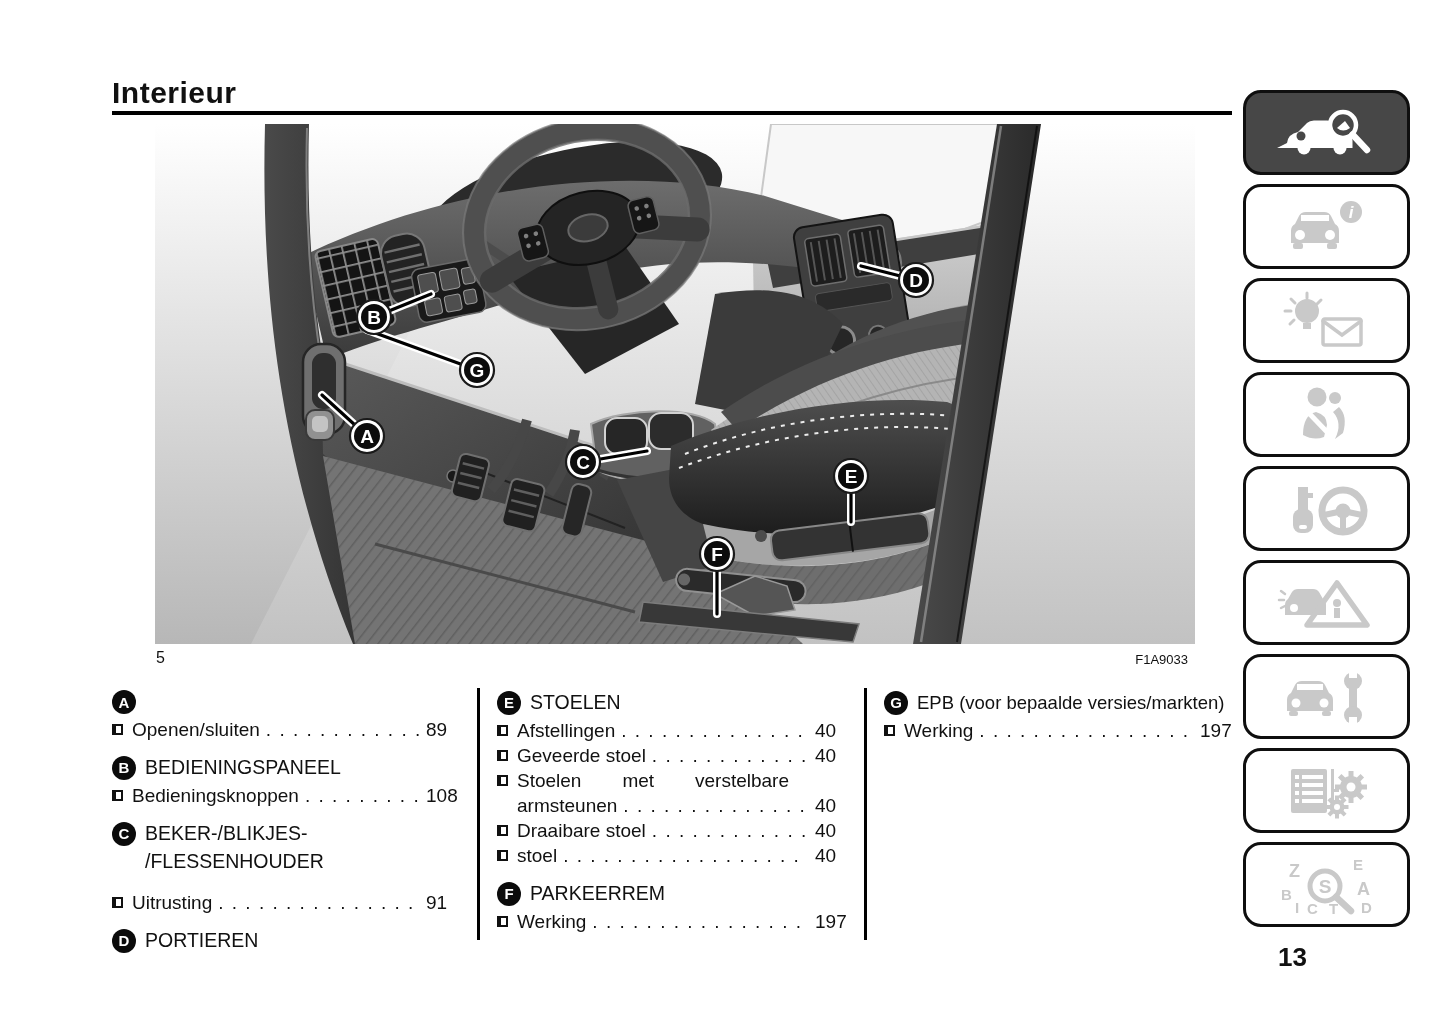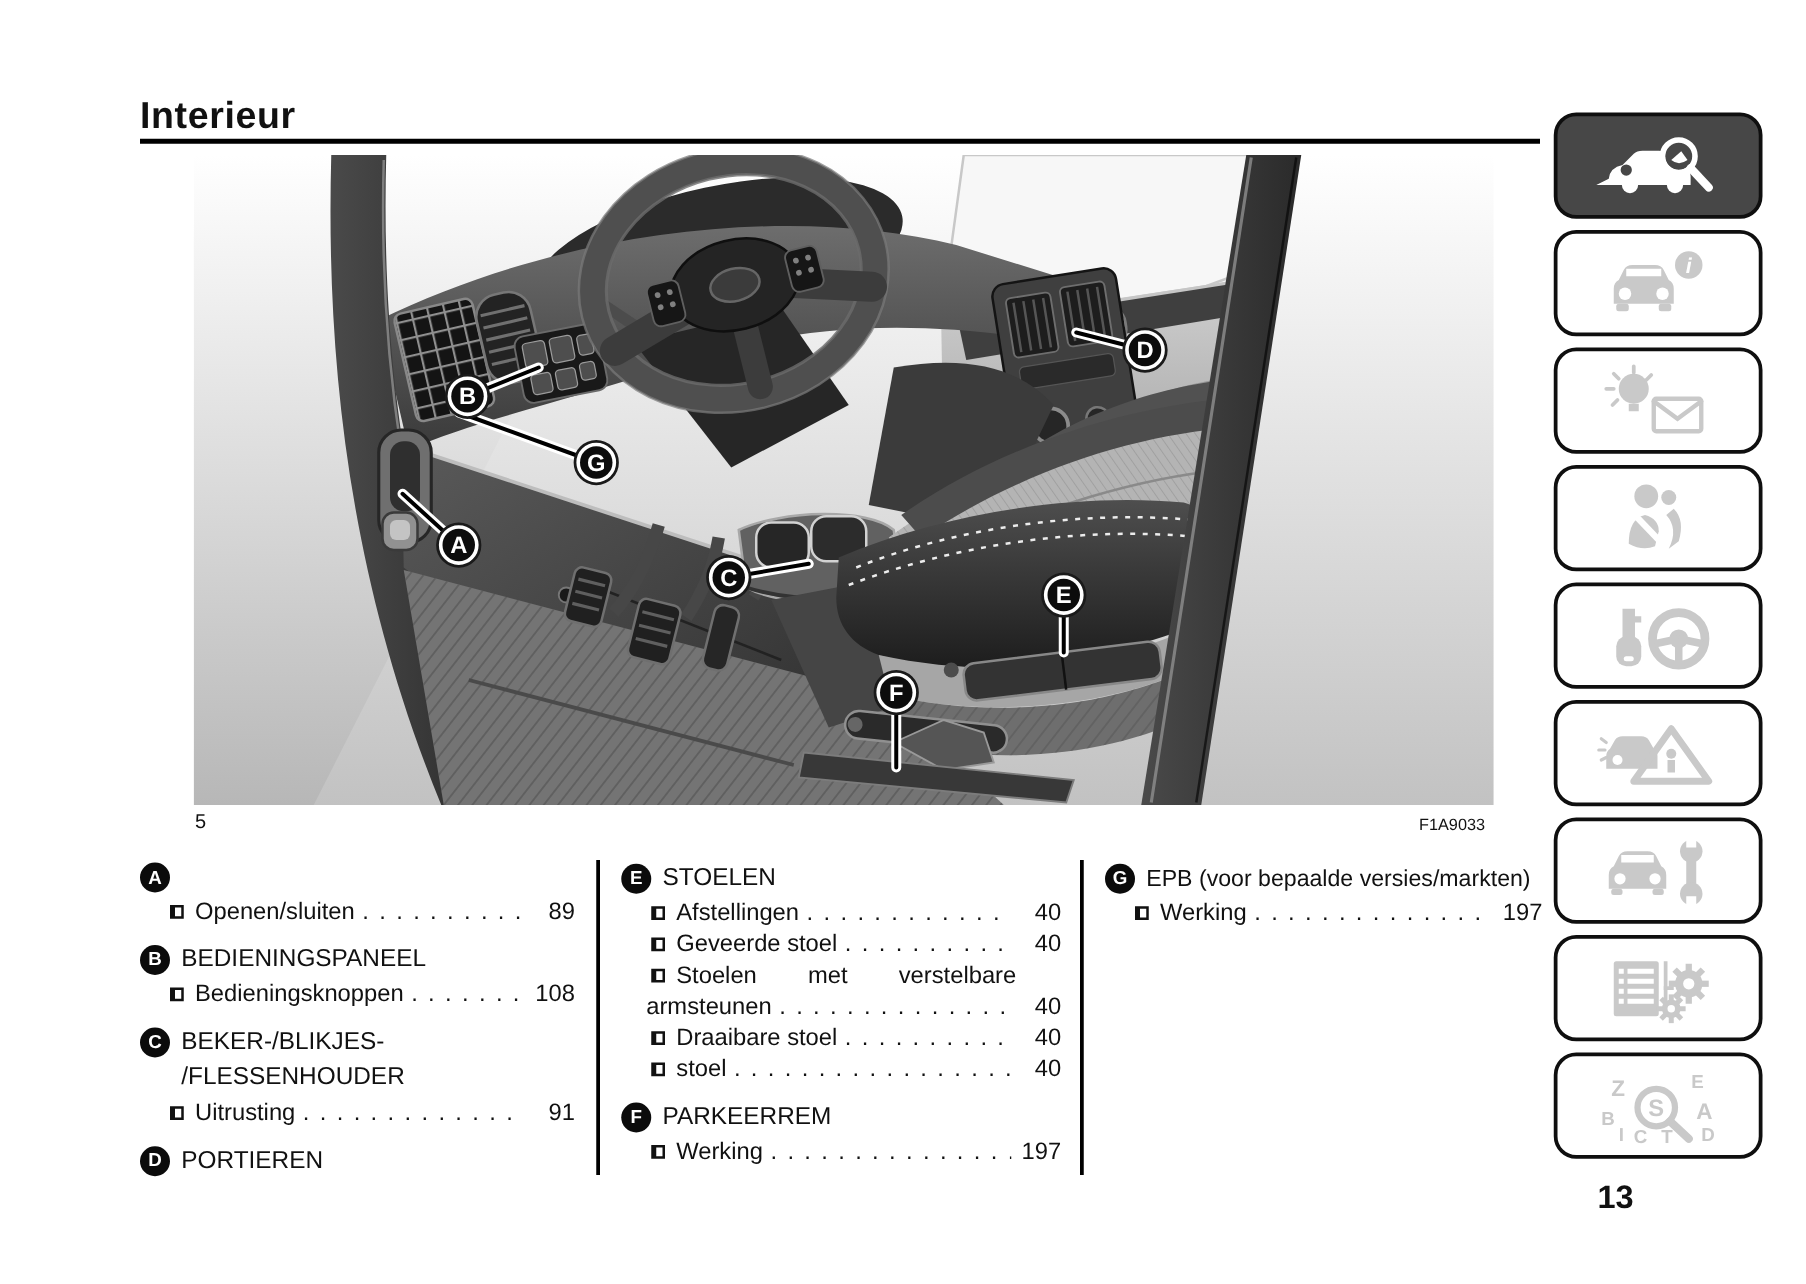--- a/index.html
+++ b/index.html
@@ -35,30 +35,30 @@
   .col{position:absolute; top:0;}
   .col1{left:112px; width:348px;}
   .col2{left:497px; width:352px;}
   .col3{left:884px; width:350px;}
   .vdiv{position:absolute; top:-2px; width:3px; height:252px; background:#000;}
   .vd1{left:477px;} .vd2{left:864px;}
   .section{margin-bottom:13px;}
   .sec-title{display:flex; align-items:center; gap:9px; margin-bottom:3px;}
   .sec-title .t{font-size:19.5px; white-space:nowrap;}
   .col3 .sec-title .t{font-size:18.5px;}
-  .sec-title2{margin-left:33px; margin-bottom:4px; font-size:19.5px;}
+  .sec-title2{margin-left:33px; margin-bottom:16px; font-size:19.5px;}
   .marker{flex:0 0 24px; width:24px; height:24px; border-radius:50%; background:#0b0b0b; color:#fff;
           font-weight:bold; font-size:15px; display:flex; align-items:center; justify-content:center;}
-  .entry{display:flex; align-items:baseline;margin-left:24px;}
+  .entry{display:flex; align-items:baseline;}
   .bullet{flex:0 0 11px; width:11px; height:11px; box-sizing:border-box;
           border:2px solid #111; border-left-width:4px; margin-right:9px; align-self:center;}
   .entry-label{white-space:nowrap;}
   .leader{flex:1 1 auto; overflow:hidden; white-space:nowrap; margin:0 6px; letter-spacing:1.5px;}
   .leader::after{content:". . . . . . . . . . . . . . . . . . . . . . . . . . . . . . . . . . .";}
-  .pagenum{flex:0 0 auto; min-width:34px; text-align:right;}
+  .pagenum{flex:0 0 auto; min-width:34px; text-align:left;}
   .jus{display:block; width:272px; text-align:justify; text-align-last:justify; white-space:normal;}
   .l2{display:flex; align-items:baseline; margin-left:20px;}
   
   .page-number{position:absolute; left:1278px; top:942px; font-size:26px; font-weight:bold;}
 </style>
 </head>
 <body>
 
 <div class="page-title">Interieur</div>
 <div class="title-rule"></div>

